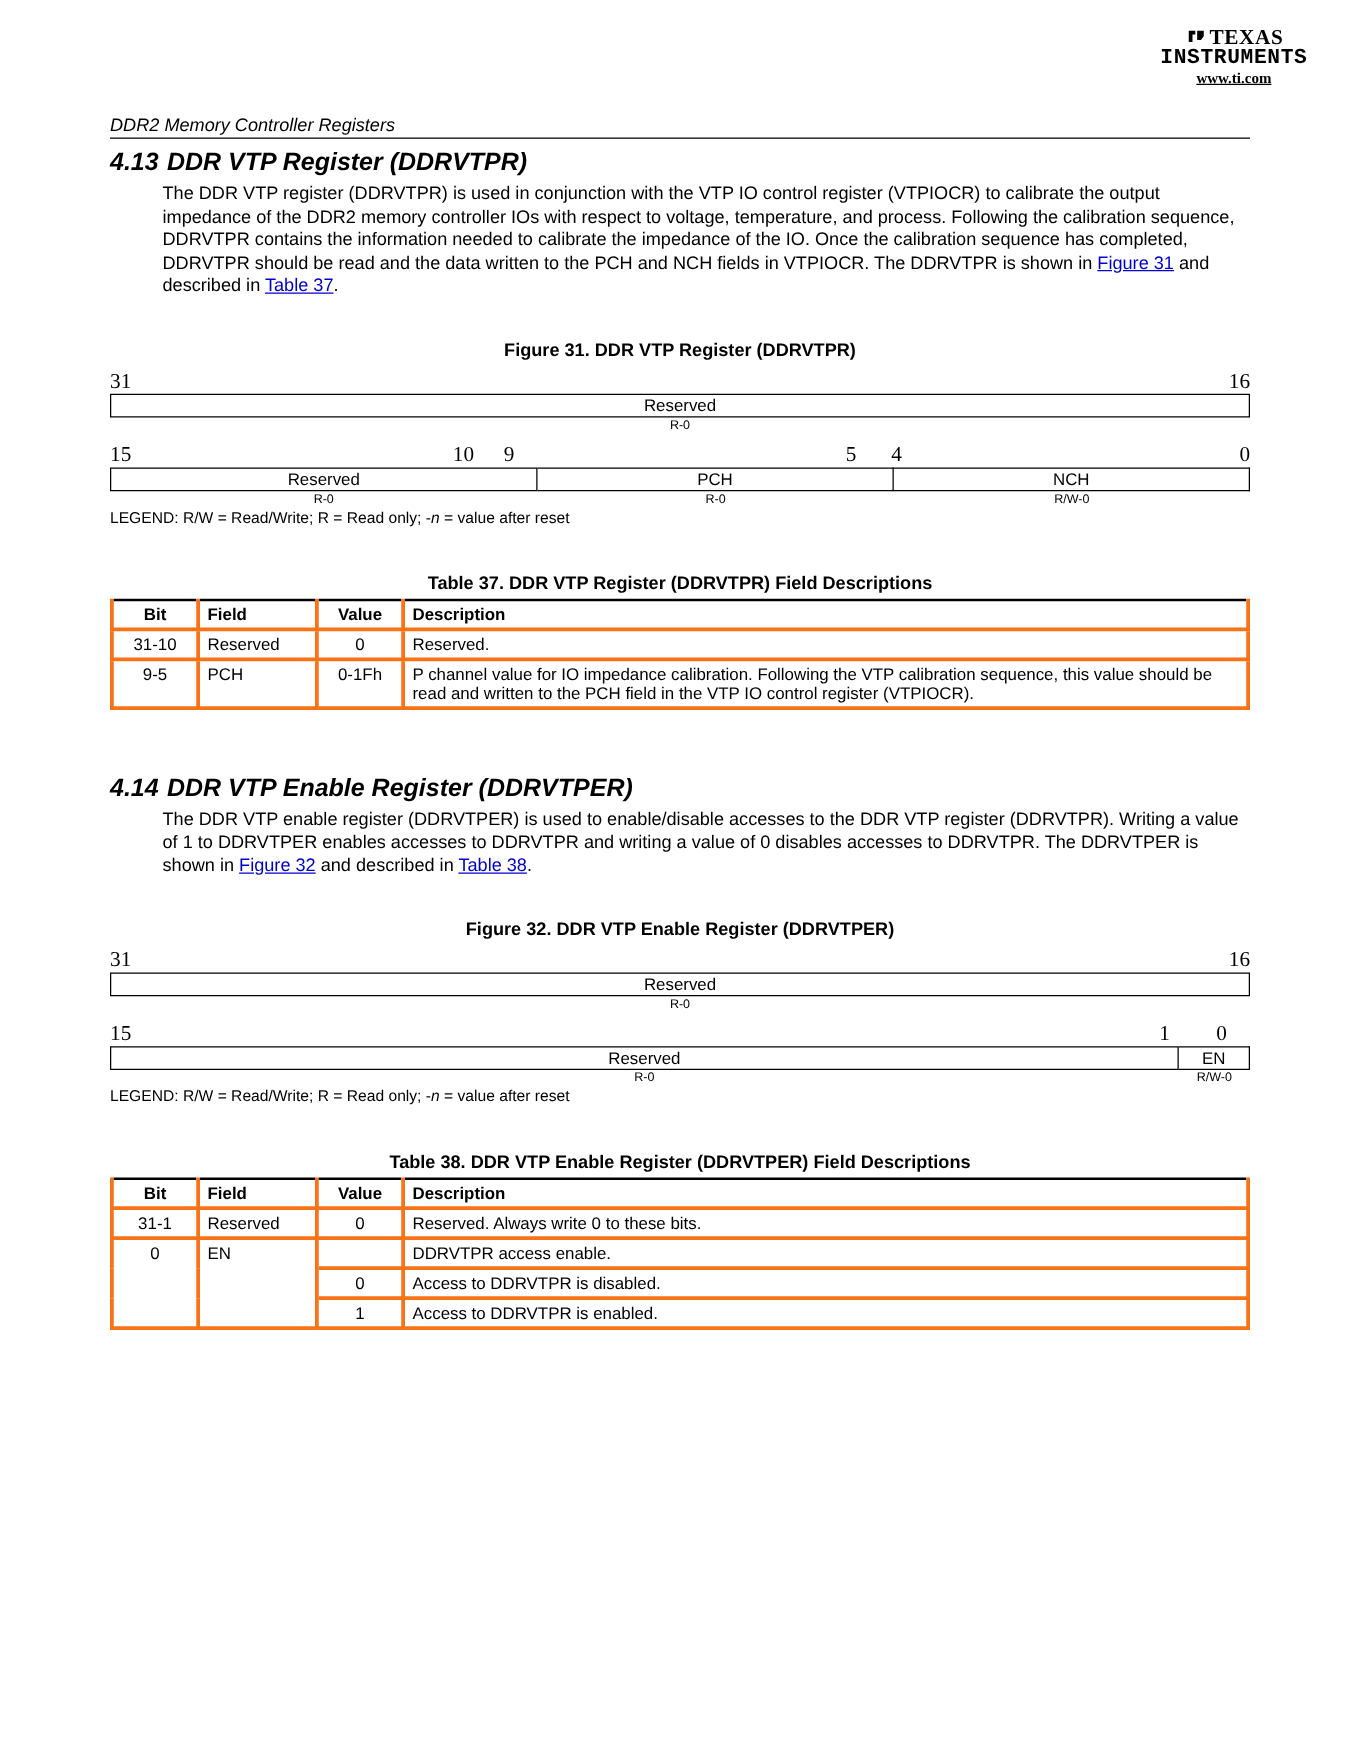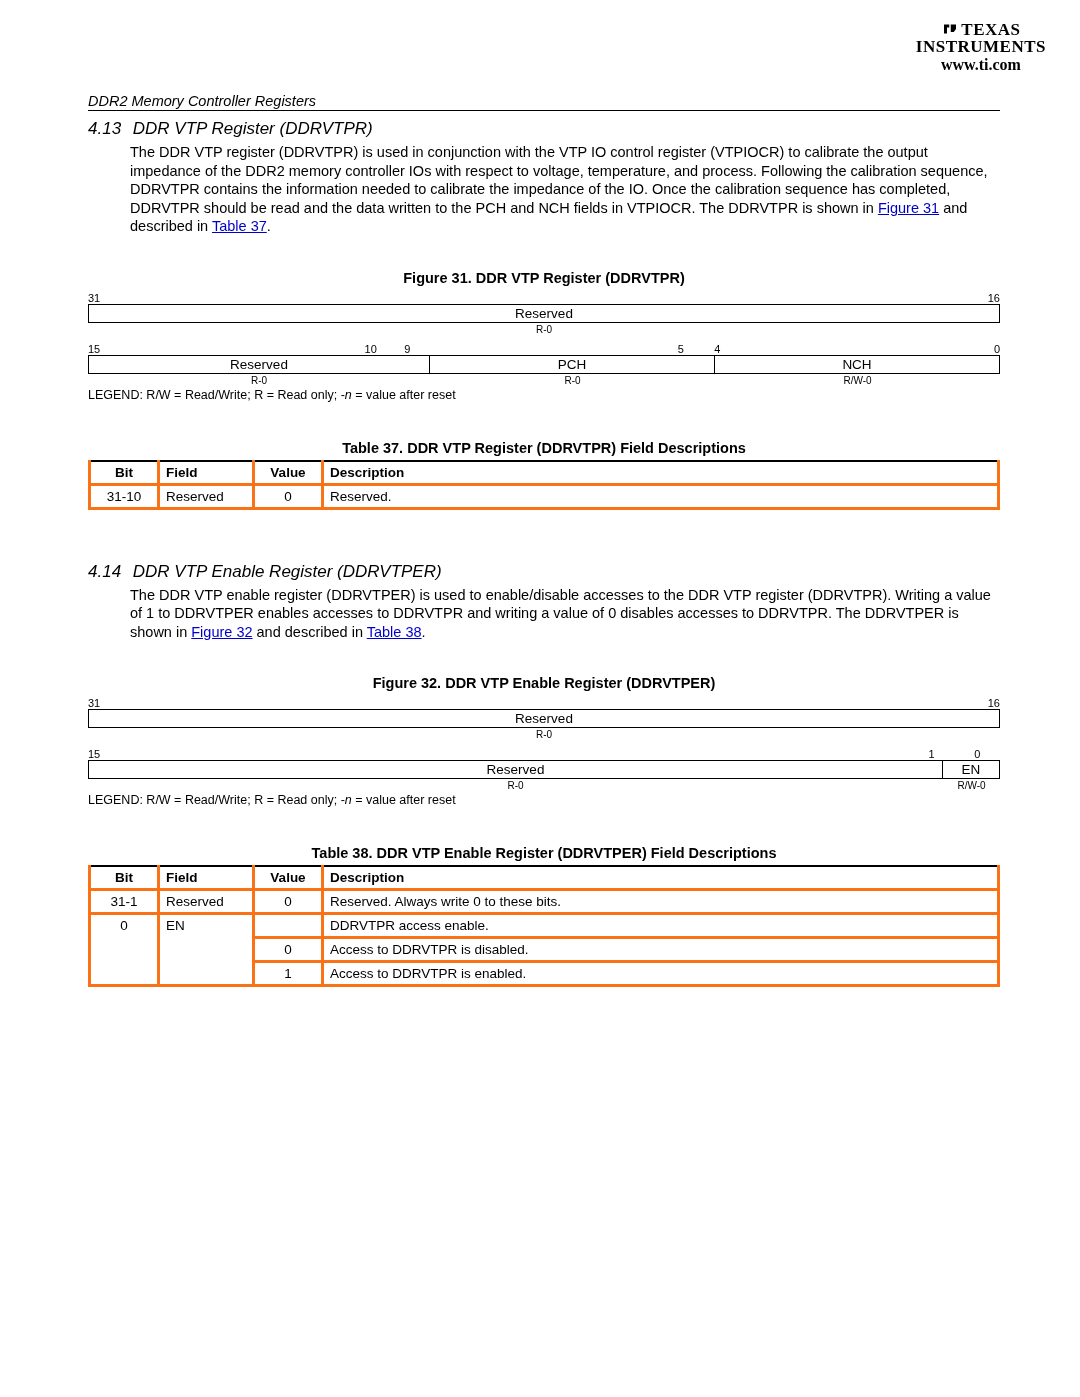--- a/index.html
+++ b/index.html
@@ -17,37 +17,37 @@
     position: relative;
   }
   .logo {
     position: absolute;
     top: 20px;
     right: 34px;
     text-align: center;
     font-family: "Times New Roman", serif;
   }
   .logo-top { font-size: 17px; font-weight: bold; letter-spacing: 0.5px; }
-  .logo-bot { font-size: 17px; font-weight: bold; letter-spacing: 0.5px; margin-top:-3px;}
-  .logo-url { font-size: 16px; font-weight: bold; margin-top: -1px; }
+  .logo-bot { font-size: 17px; font-weight: bold; letter-spacing: 0.5px; margin-top:-3px;font-family:Liberation Mono, monospace;}
+  .logo-url { font-size: 12px; font-weight: bold; margin-top: -1px; text-decoration: underline; }
   .ti-mark { 
     display:inline-block; width:18px; height:18px; vertical-align: -3px; 
     margin-right:2px;
   }
   .header-line {
     border-bottom: 1px solid #000;
     margin-top: 65px;
     padding-bottom: 1px;
     font-style: italic;
     font-size: 14.5px;
   }
   h2.sec {
     font-style: italic;
-    font-weight: normal;
-    font-size: 17px;
+    font-weight: bold;
+    font-size: 20px;
     margin: 8px 0 4px 0;
   }
   .sec-num { display:inline-block; width:40px; }
   .body-text {
     margin-left: 42px;
     line-height: 1.28;
     font-size: 14.5px;
   }
   a.link { color: #0000cc; text-decoration: underline; }
   .fig-title {
@@ -57,22 +57,23 @@
     margin: 34px 0 6px 0;
   }
   .tbl-title {
     text-align:center;
     font-weight:bold;
     font-size:14.5px;
     margin: 30px 0 4px 0;
   }
   .bitlabels {
     display:flex;
-    font-size:11px;
+    font-size:17px;
     margin: 2px 0 0 0;
+    font-family: Liberation Serif, serif;
   }
   .bitlabels span { text-align:center; }
   .regrow {
     display:flex;
     width:100%;
   }
   .regcell {
     border:1px solid #000;
     text-align:center;
     font-size:13.5px;
@@ -187,20 +188,26 @@
       <th class="fieldcol">Field</th>
       <th class="c valcol">Value</th>
       <th>Description</th>
     </tr>
     <tr>
       <td class="c">31-10</td>
       <td>Reserved</td>
       <td class="c">0</td>
       <td>Reserved.</td>
     </tr>
+    <tr>
+      <td class="c">9-5</td>
+      <td>PCH</td>
+      <td class="c">0-1Fh</td>
+      <td>P channel value for IO impedance calibration. Following the VTP calibration sequence, this value should be read and written to the PCH field in the VTP IO control register (VTPIOCR).</td>
+    </tr>
   </tbody>
     </table>
 
   <h2 class="sec" style="margin-top:52px">
     <span class="sec-num">4.14</span>
     <span>DDR VTP Enable Register (DDRVTPER)</span>
   </h2>
   <div class="body-text">
     <span>The DDR VTP enable register (DDRVTPER) is used to enable/disable accesses to the DDR VTP register (DDRVTPR). Writing a value of 1 to DDRVTPER enables accesses to DDRVTPR and writing a value of 0 disables accesses to DDRVTPR. The DDRVTPER is shown in </span><a class="link">Figure 32</a><span> and described in </span><a class="link">Table 38</a><span>.</span>
   </div>

